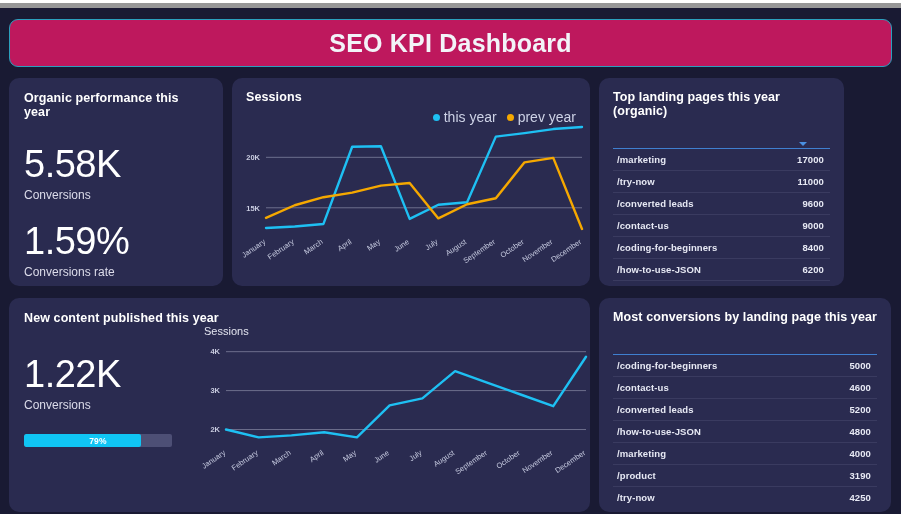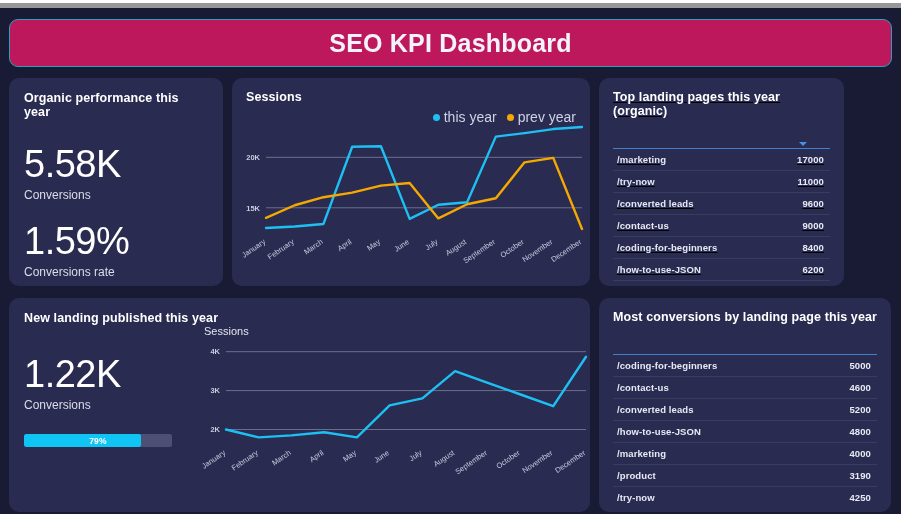--- a/index.html
+++ b/index.html
@@ -70,21 +70,21 @@
   .card-title {
     color: #ffffff;
     font-size: 12.5px;
     font-weight: 700;
     letter-spacing: .1px;
   }
 
   
   .col-kpi     { width: 214px; }
   .col-chart   { width: 358px; }
-  .col-table   { width: 245px; text-decoration: underline; }
+  .col-table   { width: 245px; }
   .col-kpi2    { width: 581px; }
   .col-table2  { width: 292px; }
 
   
   .kpi-card { padding: 13px 15px; }
   .kpi-big {
     color: #ffffff;
     font-size: 38px;
     font-weight: 400;
     line-height: 1;
@@ -303,21 +303,21 @@
               </tr>
             </tbody>
         </table>
       </div>
 
     </div>
 
     <div class="row row-bottom">
 
       <div class="card col-kpi2 content-card">
-        <div class="card-title">New landing published this year</div>
+        <div class="card-title">New content published this year</div>
 
         <div class="content-flex">
           <div class="content-left">
             <div class="kpi-big">1.22K</div>
             <div class="kpi-sub">Conversions</div>
 
             <div class="progress-wrap">
               <div class="progress-fill" id="progress-fill" style="width: 79%;"></div>
               <div class="progress-text">79%</div>
             </div>

